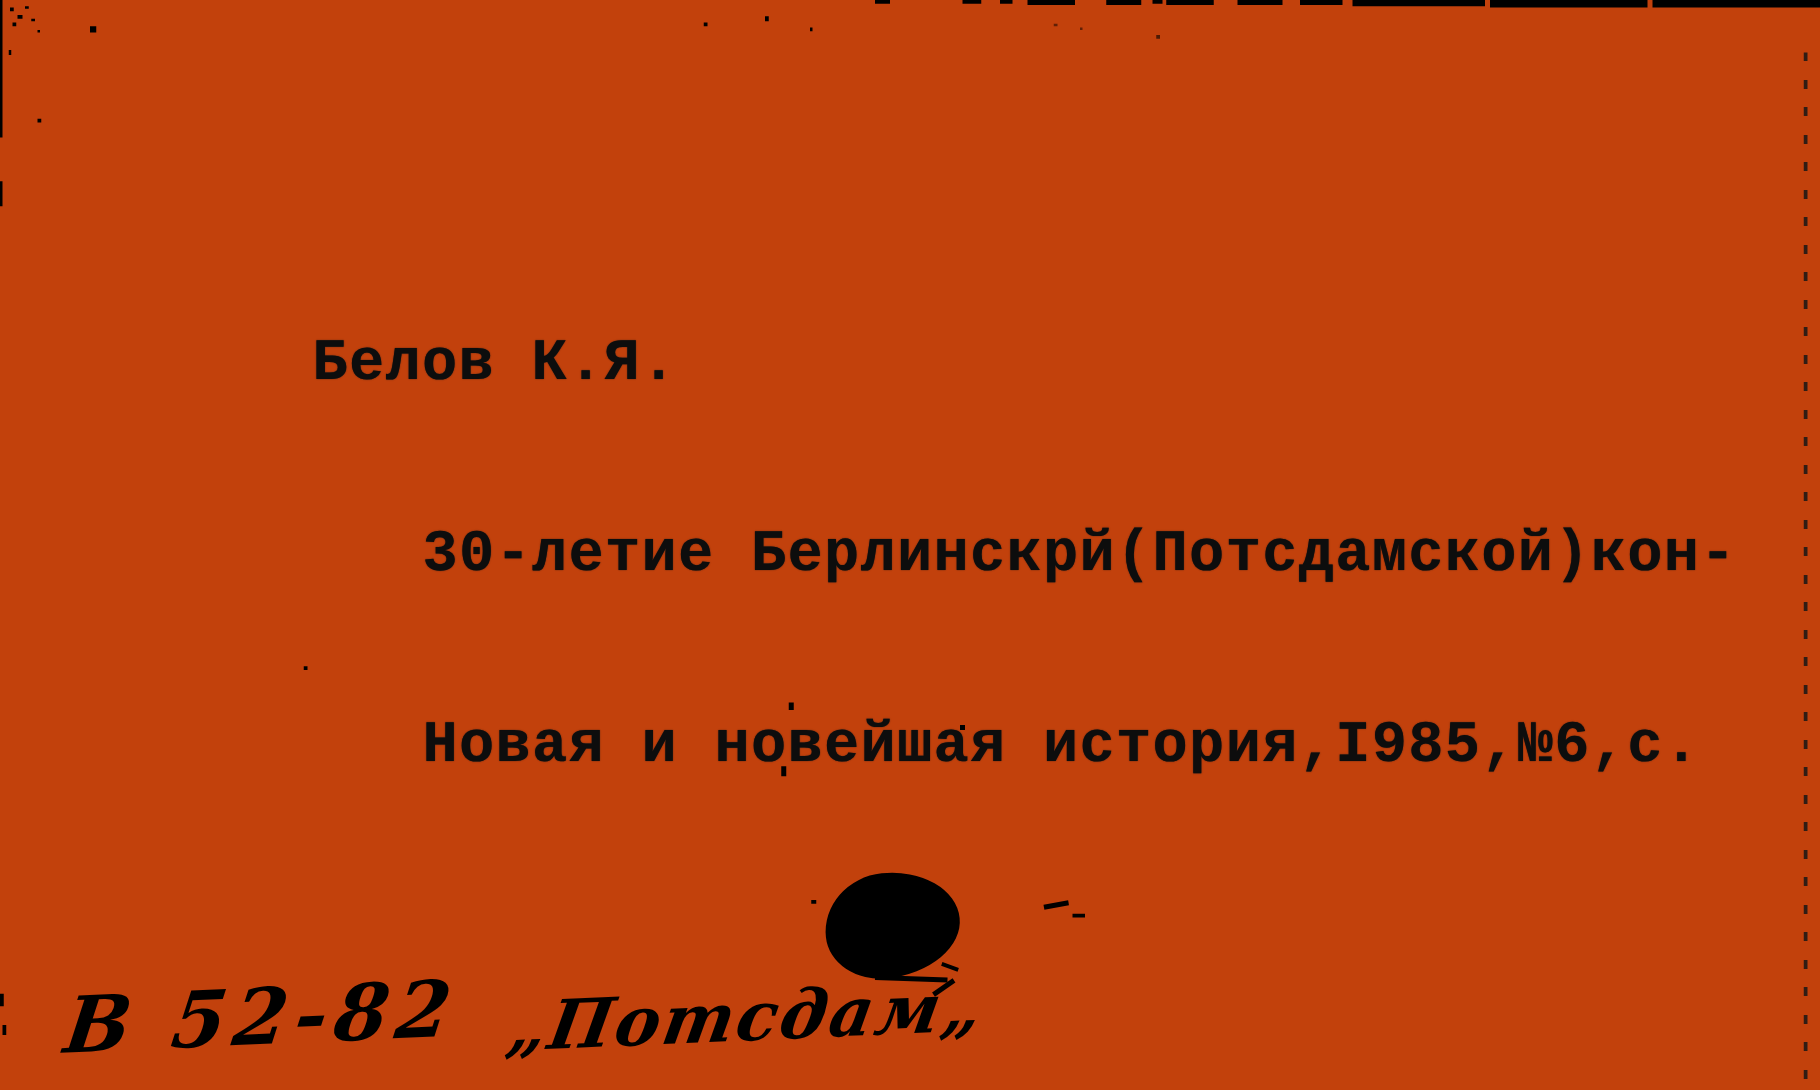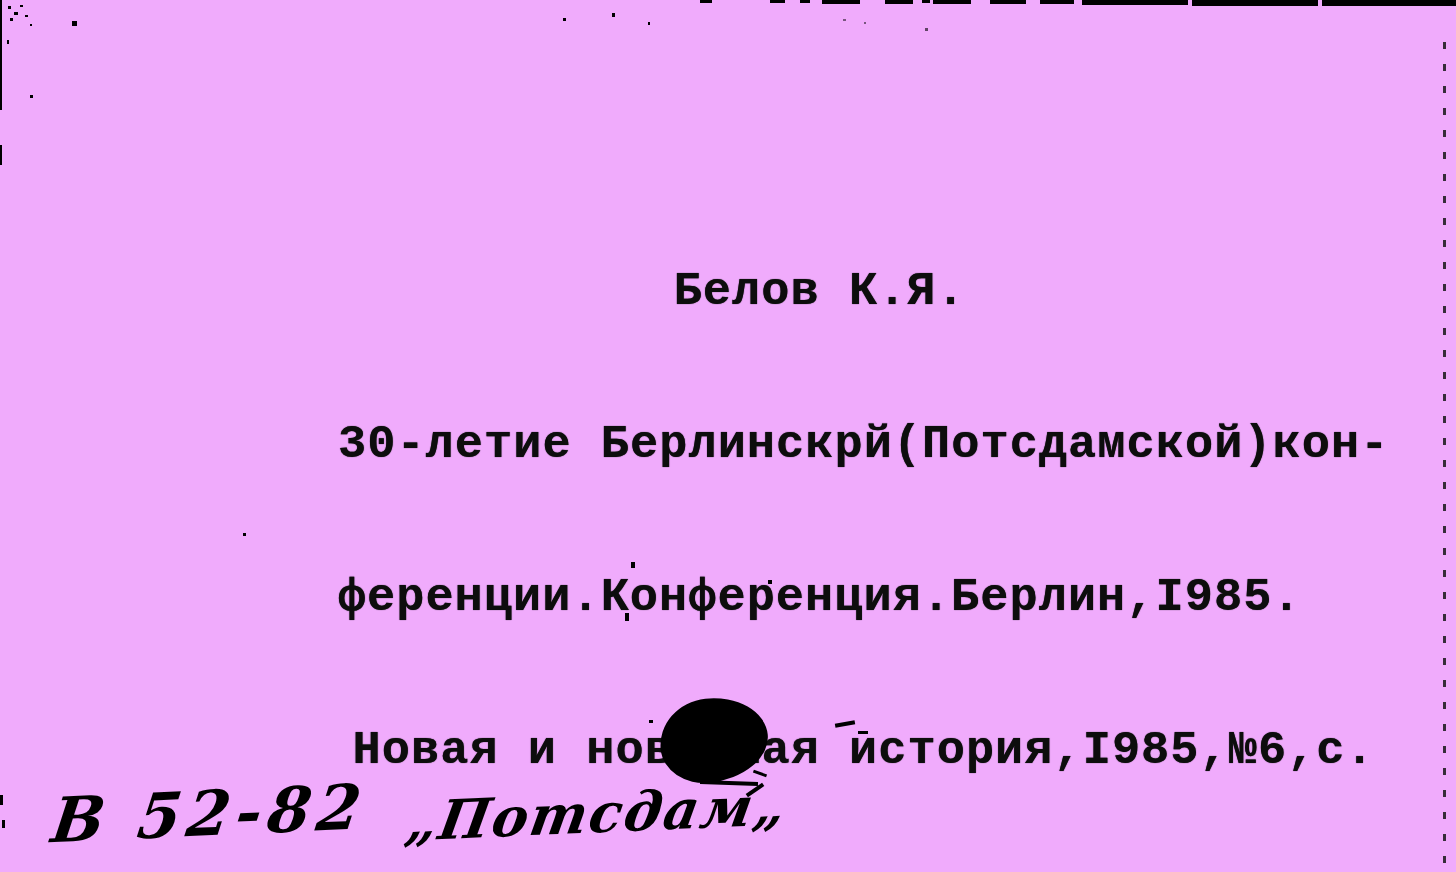--- a/index.html
+++ b/index.html
@@ -1,21 +1,21 @@
 <!DOCTYPE html>
 <html><head>
 <meta charset="utf-8">
 <style>
   html,body{margin:0;padding:0;}
   body{
     width:1456px;height:872px;position:relative;overflow:hidden;
     background:#ffffff;
     font-family:"Liberation Mono", monospace;
   }
-  .scan{position:absolute;inset:0;background:#f0abfc;text-align:center;}
+  .scan{position:absolute;inset:0;background:#c2410c;}
 
   
   .typed{
     position:absolute;left:250px;top:164px;
     color:#0d0d0d;
     font-family:"Liberation Mono", monospace;
     font-weight:bold;
     font-size:47px;line-height:51px;
     letter-spacing:1px;
     white-space:pre;
@@ -59,21 +59,20 @@
   }
 </style>
 </head>
 <body>
 
 <div class="scan">
 
   <div class="typed">
     <div class="tline">Белов К.Я.</div>
     <div class="tline indent">30-летие Берлинскрй(Потсдамской)кон-</div>
-    <div class="tline">ференции.Конференция.Берлин,I985.</div>
     <div class="tline indent">Новая и новейшая история,I985,№6,с.</div>
     
   </div>
 
   <div class="handwritten">
     <span class="callnum">В 52-82</span>
     <span class="subject">„Потсдам„</span>
   </div>
 
   <div class="blot"></div>

